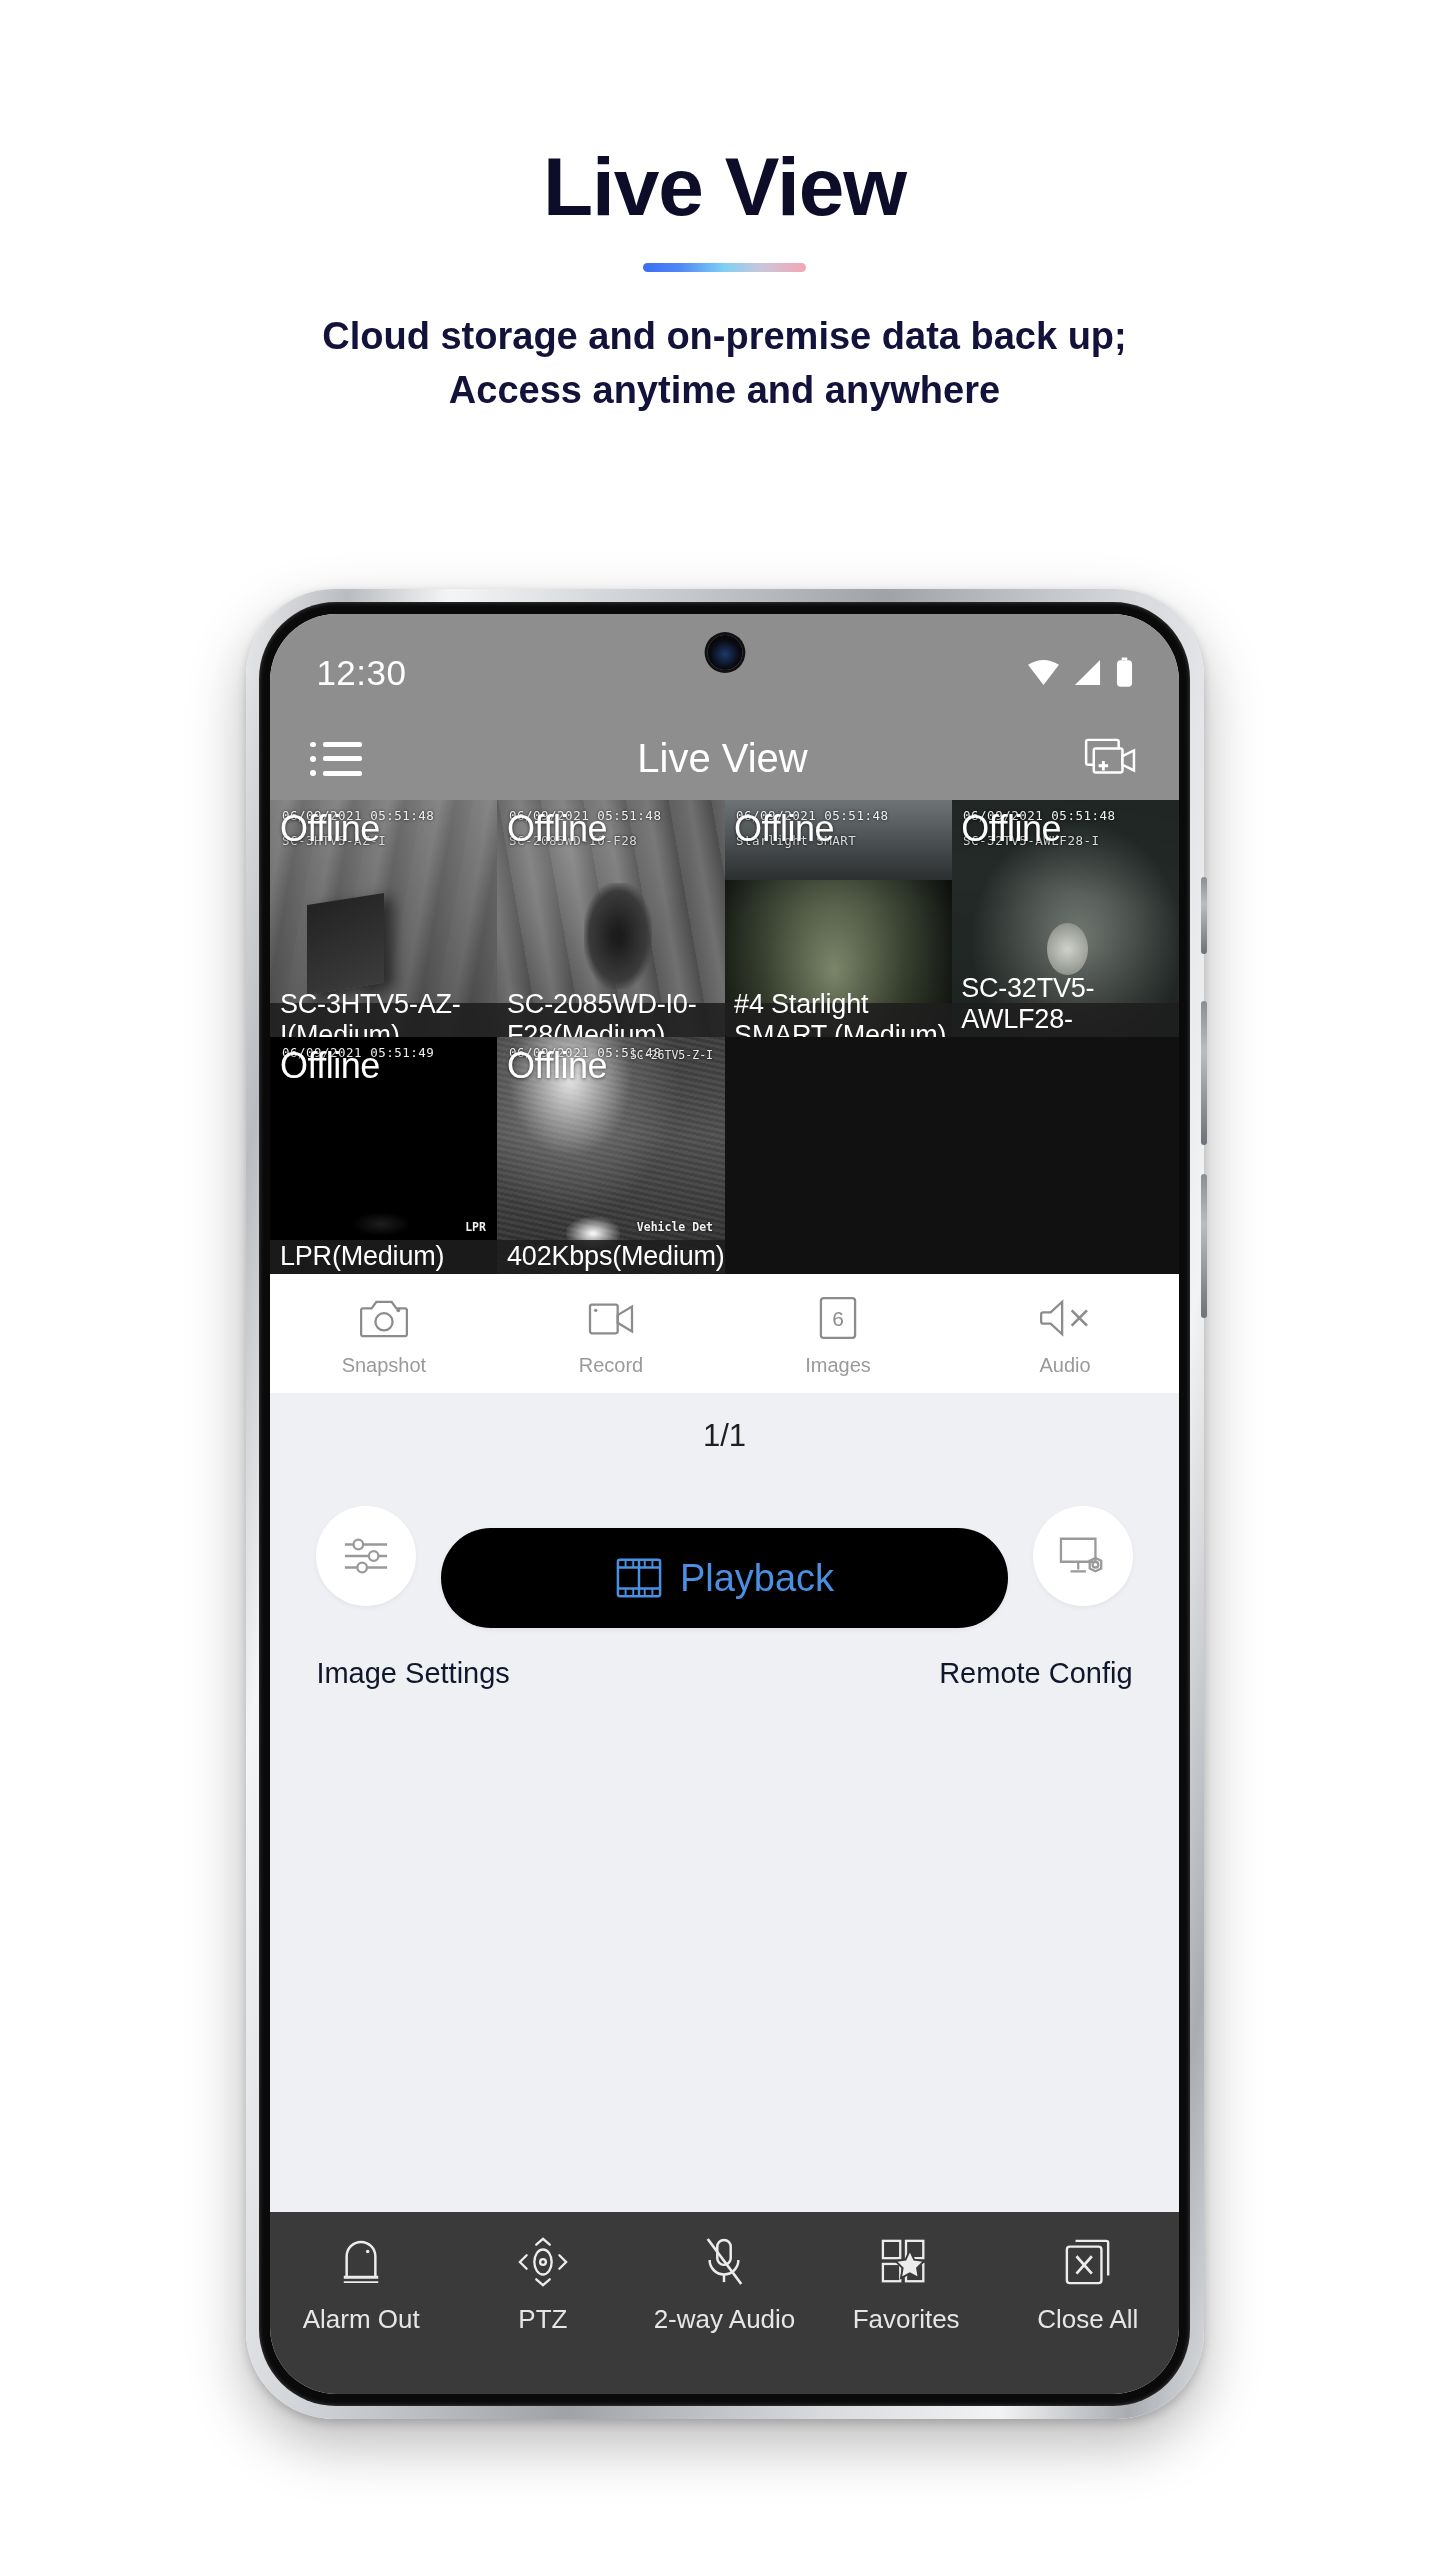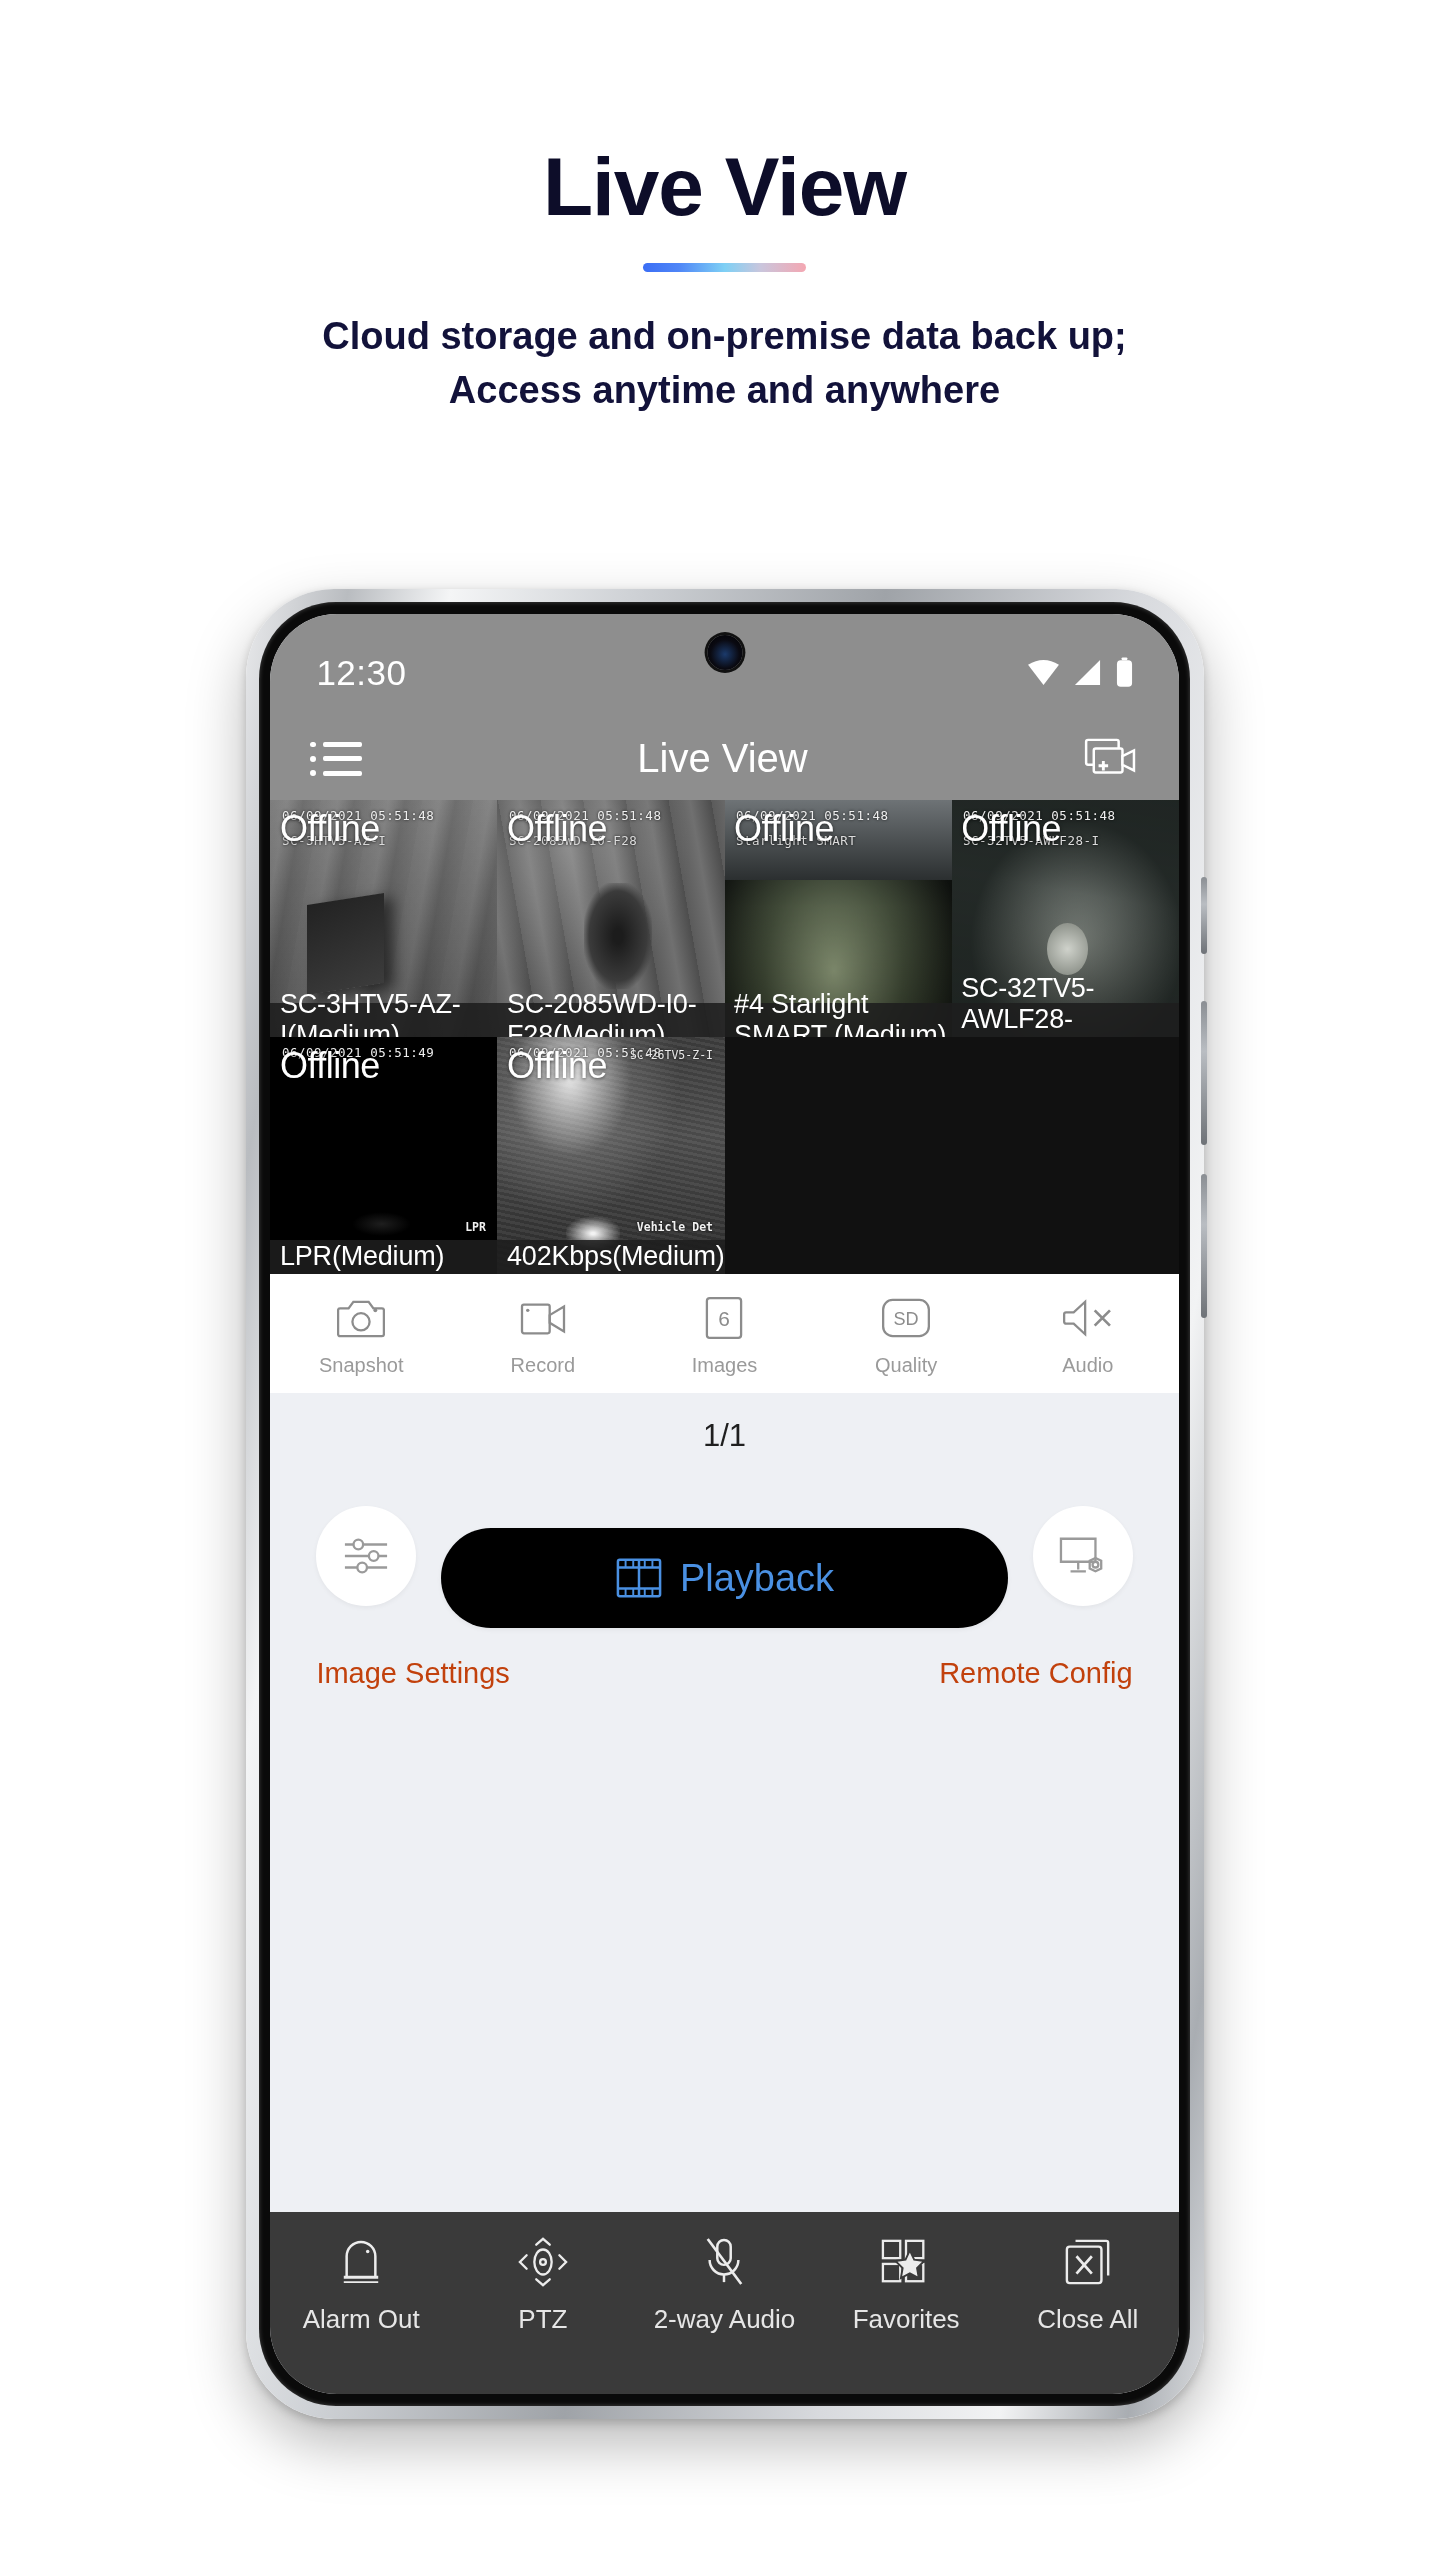--- a/index.html
+++ b/index.html
@@ -202,21 +202,21 @@
   }
   .playback-btn {
     flex: 1; height: 100px; border-radius: 50px; background: #000000;
     display: flex; align-items: center; justify-content: center; gap: 17px;
     box-shadow: 0 1.9px 5.8px rgba(0,0,0,.05);
     margin-top: 44px;
   }
   .playback-label { font-size: 38px; color: #4a90e2; }
   .lower-labels {
     display: flex; justify-content: space-between; padding: 29px 46px 25px 46px;
-    font-size: 29px; color: #c2410c;
+    font-size: 29px; color: #0f172a;
   }
 
   
   .bottomnav {
     flex: 0 0 auto; background: #3a3a3a; display: flex; padding: 21px 0 59px 0;
   }
   .nav-item { flex:1; display:flex; flex-direction:column; align-items:center; gap:13.4px;justify-content:space-between; }
   .nav-label { font-size: 26px; color: #e6e6e6; }
   .nav-ico { height: 58px; display:flex; align-items:center; justify-content:center; }
 
@@ -374,29 +374,20 @@
             <div class="tool">
               <div class="tool-ico">
                 <svg width="38" height="44" viewBox="0 0 40 46">
                   <rect x="2" y="2" width="36" height="42" rx="3" fill="none" stroke="#8c8c8c" stroke-width="2.4"></rect>
                   <text x="20" y="31" font-family="Liberation Sans, sans-serif" font-size="22" fill="#8c8c8c" text-anchor="middle">6</text>
                 </svg>
               </div>
               <div class="tool-label">Images</div>
             </div>
 
-            <div class="tool">
-              <div class="tool-ico">
-                <svg width="50" height="40" viewBox="0 0 52 42">
-                  <rect x="2" y="2" width="48" height="38" rx="10" fill="none" stroke="#8c8c8c" stroke-width="2.4"></rect>
-                  <text x="26" y="28" font-family="Liberation Sans, sans-serif" font-size="19" fill="#8c8c8c" text-anchor="middle">SD</text>
-                </svg>
-              </div>
-              <div class="tool-label">Quality</div>
-            </div>
 
             <div class="tool">
               <div class="tool-ico">
                 <svg width="52" height="42" viewBox="0 0 54 44" fill="none" stroke="#8c8c8c" stroke-width="2.4">
                   <path d="M4 16 h8 L24 5 v34 L12 28 H4 a2 2 0 0 1 -2 -2 v-8 a2 2 0 0 1 2 -2z"></path>
                   <path d="M34 14 L50 30 M50 14 L34 30" stroke-width="2.8"></path>
                 </svg>
               </div>
               <div class="tool-label">Audio</div>
             </div>

